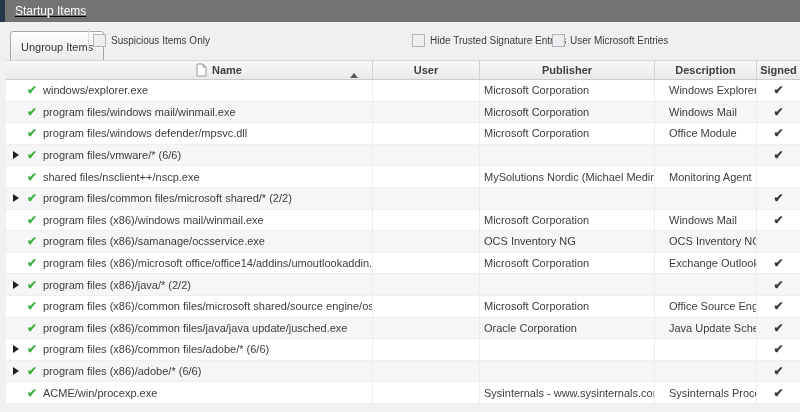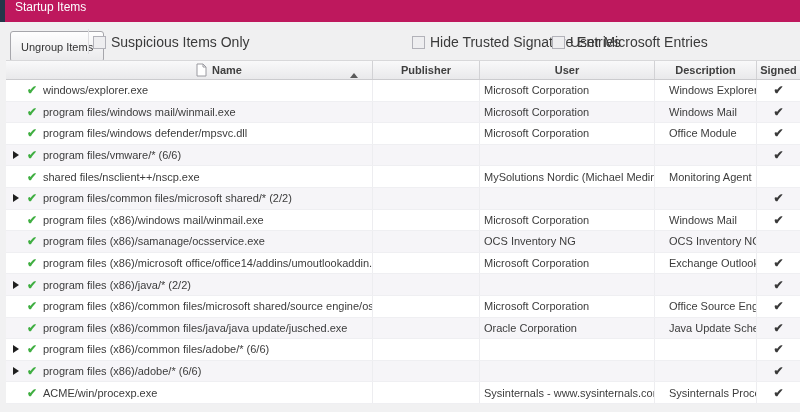--- a/index.html
+++ b/index.html
@@ -1,32 +1,32 @@
 <!DOCTYPE html>
 <html><head>
 <meta charset="utf-8">
 <style>
   * { margin:0; padding:0; box-sizing:border-box; }
   html,body { width:800px; height:412px; overflow:hidden; background:#f1f1f2;
               font-family:"Liberation Sans", sans-serif; }
 
   
   .titlebar { position:absolute; top:0; left:0; width:800px; height:22px;
-              background:#be185d; display:flex; align-items:flex-start; }
+              background:#737373; display:flex; align-items:center;text-decoration:underline; }
   .titlebar-edge { position:absolute; left:0; top:0; width:5px; height:22px; background:#24374a; }
   .titlebar-text { margin-left:15px; color:#fcfdff; font-size:12px; }
 
   
   .toolbar { position:absolute; top:22px; left:0; width:800px; height:38px; background:#f0f0f1; }
   .btn { position:absolute; left:10px; top:9px; height:31px; padding:0 10px;
          font-size:11px; color:#333; background:linear-gradient(#fefefe,#eaeaec);
          border:1px solid #a6a6ab; border-radius:3px; display:flex; align-items:center; cursor:default; }
   .toolbar-sep { position:absolute; left:88px; top:7px; width:1px; height:25px; background:#dddde0; }
   .cb-group { position:absolute; top:12px; display:flex; align-items:center; gap:5px;
-              font-size:14px; color:#3a3a3a; white-space:nowrap; }
+              font-size:10px; color:#3a3a3a; white-space:nowrap; }
   .cb-box { width:13px; height:13px; background:#eeeef0; border:1px solid #b2b2b9; flex:none; }
   #cb1 { left:93px; } #cb2 { left:412px; } #cb3 { left:552px; }
 
   
   .table { position:absolute; left:6px; top:60px; width:794px; }
   .grid-row { display:grid; grid-template-columns:367px 107px 175px 102px auto; }
   .header { height:20px; border-top:1px solid #d8d8da; border-bottom:1px solid #cbcbce; }
   .hcell { position:relative; background:linear-gradient(#f9f9fa,#e9e9eb);
            border-right:1px solid #d2d2d5; display:flex; align-items:center; justify-content:center;
            gap:5px; font-size:11px; font-weight:bold; color:#404040; overflow:hidden; white-space:nowrap; }
@@ -86,24 +86,24 @@
       <span class="hname-group">
         <svg class="doc-icon" viewBox="0 0 11 14">
           <path d="M1 1 h6 l3 3 v9 h-9 z" fill="#ffffff" stroke="#9a9aa0" stroke-width="1"></path>
           <path d="M7 1 v3 h3" fill="none" stroke="#9a9aa0" stroke-width="1"></path>
         </svg>
         <span>Name</span>
       </span>
       <span class="sort-arrow"></span>
     </div>
     <div class="hcell">
+      <span>User</span>
+    </div>
+    <div class="hcell">
       <span>Publisher</span>
-    </div>
-    <div class="hcell">
-      <span>User</span>
     </div>
     <div class="hcell">
       <span>Description</span>
     </div>
     <div class="hcell">
       <span>Signed</span>
     </div>
   </div>
 
   <div class="tbody" id="tbody">

